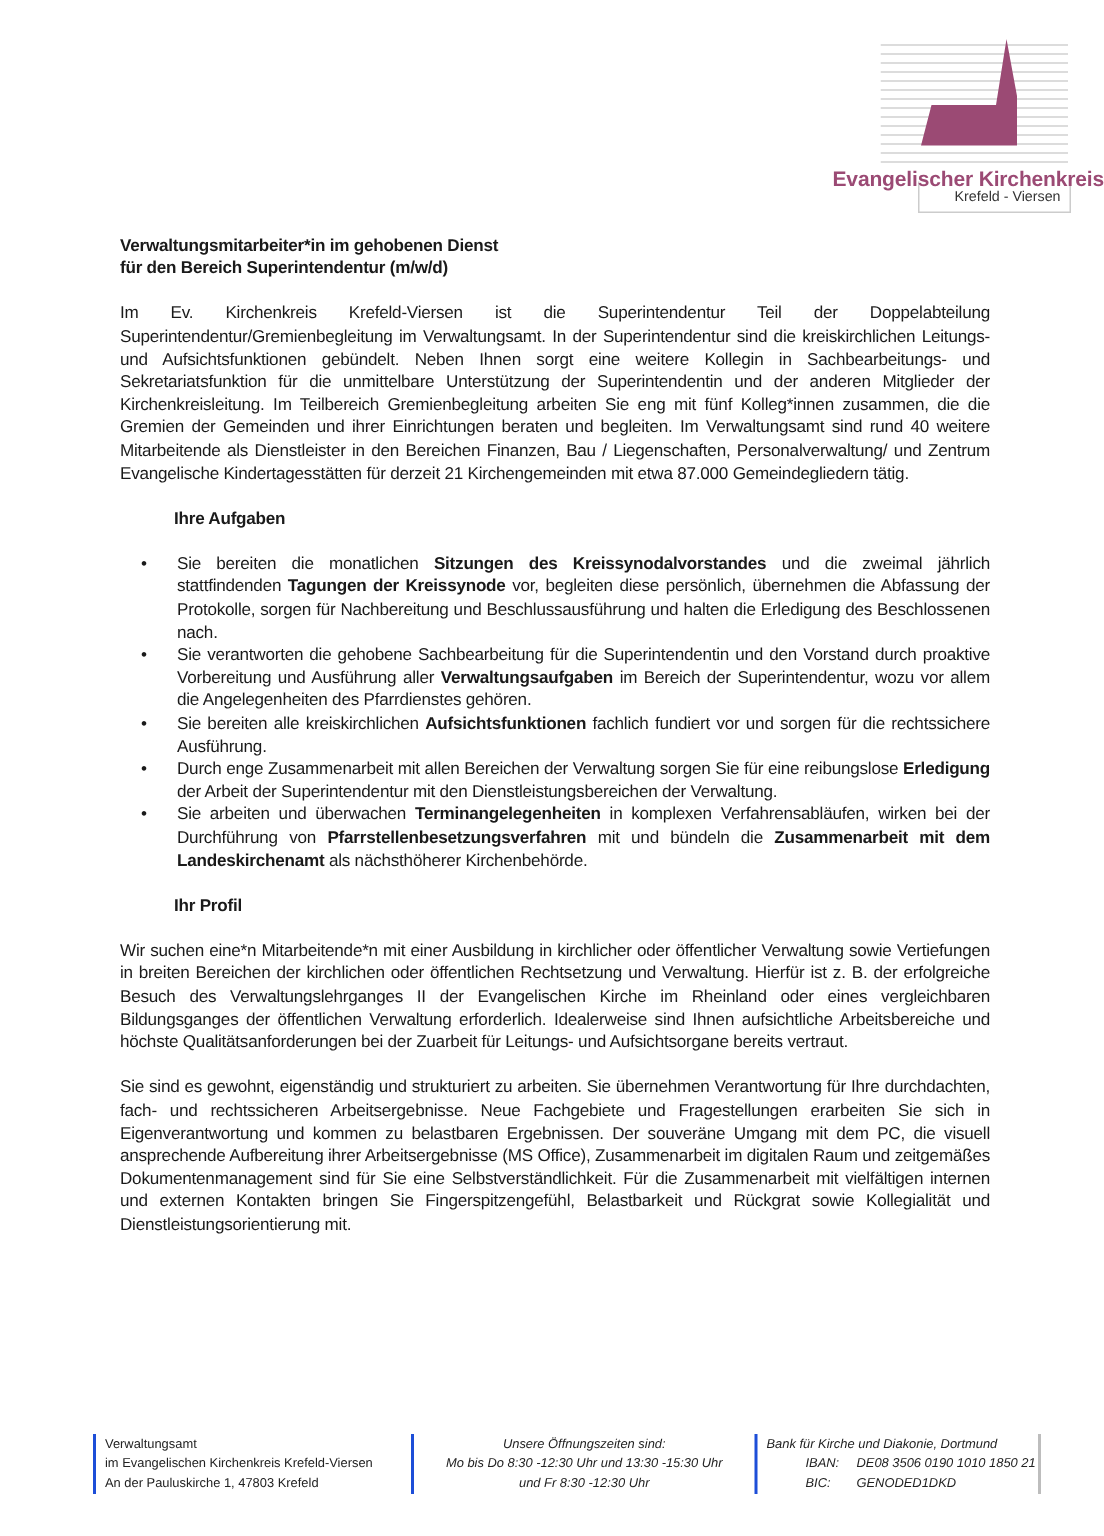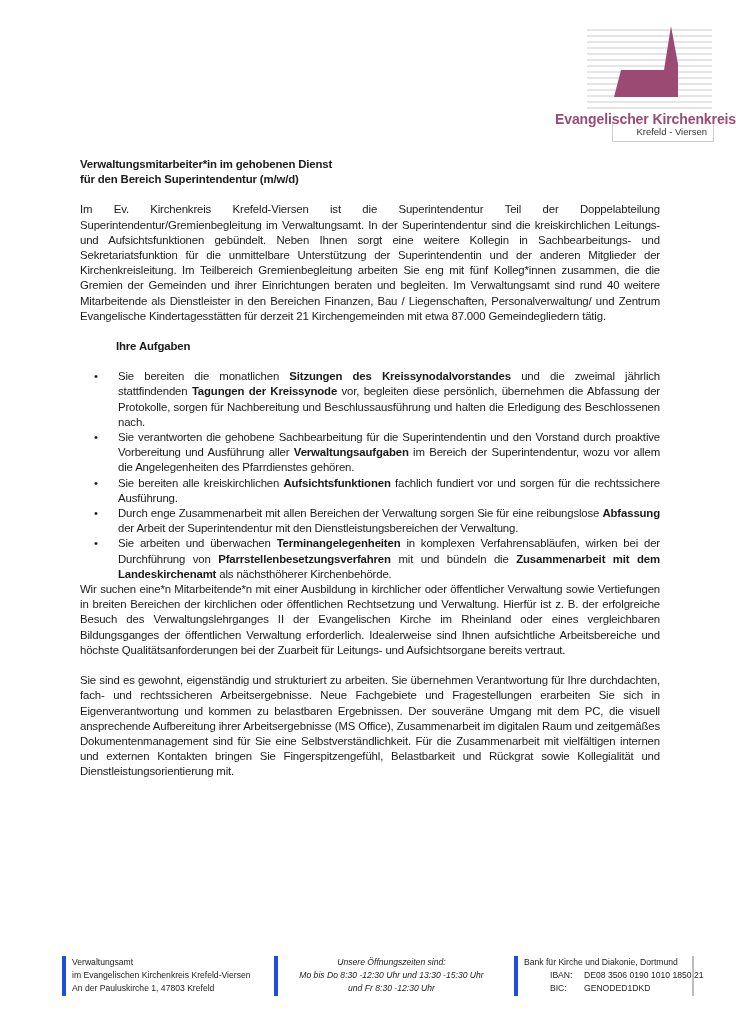--- a/index.html
+++ b/index.html
@@ -30,24 +30,24 @@
   .title { text-align: center; font-weight: bold; margin-bottom: 15px !important; }
   .section-head { font-weight: bold; margin: 15px 0 15px 0 !important; padding-left: 36px; }
   .para { margin-bottom: 15px !important; }
   ul.tasks { margin: 0; padding: 0 0 0 38px; list-style: none; }
   ul.tasks li { position: relative; text-align: justify; }
   ul.tasks li .bullet { position: absolute; left: -24px; top: 0; }
   b { font-weight: bold; }
   .footer {
     position: absolute; left: 62px; top: 956px; font-size: 8.6px; line-height: 13px; color: #222;
   }
-  .fcol { position: absolute; top: 0; border-left: 4px solid #1d4ed8; padding-left: 6px; height: 40px; white-space: nowrap; }
+  .fcol { position: absolute; top: 0; border-left: 2px solid #1d4ed8; padding-left: 6px; height: 40px; white-space: nowrap; }
   .fcol1 { left: 0; width: 205px; }
   .fcol2 { left: 212px; width: 215px; text-align: center; font-style: italic; }
-  .fcol3 { left: 452px; width: 200px; }
+  .fcol3 { left: 441px; width: 200px; font-style: italic; }
   .fcol3-end { position: absolute; left: 630px; top: 0; height: 40px; border-left: 2px solid #bdbdbd; }
   .kv { display: flex; }
   .kv .k { width: 34px; padding-left: 26px; }
 </style>
 </head>
 <body>
 
 <div class="logo">
   <svg width="125" height="96" viewBox="0 0 125 96">
     <g stroke="#dcdcdc" stroke-width="1.4">
@@ -78,24 +78,25 @@
     <span>Verwaltungsmitarbeiter*in im gehobenen Dienst</span><br>
     <span>für den Bereich Superintendentur (m/w/d)</span>
   </p>
   <p>Im Ev. Kirchenkreis Krefeld-Viersen ist die Superintendentur Teil der Doppelabteilung Superintendentur/Gremienbegleitung im Verwaltungsamt. In der Superintendentur sind die kreiskirchlichen Leitungs- und Aufsichtsfunktionen gebündelt. Neben Ihnen sorgt eine weitere Kollegin in Sachbearbeitungs- und Sekretariatsfunktion für die unmittelbare Unterstützung der Superintendentin und der anderen Mitglieder der Kirchenkreisleitung. Im Teilbereich Gremienbegleitung arbeiten Sie eng mit fünf Kolleg*innen zusammen, die die Gremien der Gemeinden und ihrer Einrichtungen beraten und begleiten. Im Verwaltungsamt sind rund 40 weitere Mitarbeitende als Dienstleister in den Bereichen Finanzen, Bau / Liegenschaften, Personalverwaltung/ und Zentrum Evangelische Kindertagesstätten für derzeit 21 Kirchengemeinden mit etwa 87.000 Gemeindegliedern tätig.</p>
 
   <p class="section-head">Ihre Aufgaben</p>
   <ul class="tasks" id="tasks-list">
       <li><span class="bullet">•</span><span>Sie bereiten die monatlichen </span><b>Sitzungen des Kreissynodalvorstandes</b><span> und die zweimal jährlich stattfindenden </span><b>Tagungen der Kreissynode</b><span> vor, begleiten diese persönlich, übernehmen die Abfassung der Protokolle, sorgen für Nachbereitung und Beschlussausführung und halten die Erledigung des Beschlossenen nach.</span></li>
       <li><span class="bullet">•</span><span>Sie verantworten die gehobene Sachbearbeitung für die Superintendentin und den Vorstand durch proaktive Vorbereitung und Ausführung aller </span><b>Verwaltungsaufgaben</b><span> im Bereich der Superintendentur, wozu vor allem die Angelegenheiten des Pfarrdienstes gehören.</span></li>
       <li><span class="bullet">•</span><span>Sie bereiten alle kreiskirchlichen </span><b>Aufsichtsfunktionen</b><span> fachlich fundiert vor und sorgen für die rechtssichere Ausführung.</span></li>
-      <li><span class="bullet">•</span><span>Durch enge Zusammenarbeit mit allen Bereichen der Verwaltung sorgen Sie für eine reibungslose </span><b>Abfassung</b><span> der Arbeit der Superintendentur mit den Dienstleistungsbereichen der Verwaltung.</span></li>
+      <li><span class="bullet">•</span><span>Durch enge Zusammenarbeit mit allen Bereichen der Verwaltung sorgen Sie für eine reibungslose </span><b>Erledigung</b><span> der Arbeit der Superintendentur mit den Dienstleistungsbereichen der Verwaltung.</span></li>
       <li><span class="bullet">•</span><span>Sie arbeiten und überwachen </span><b>Terminangelegenheiten</b><span> in komplexen Verfahrensabläufen, wirken bei der Durchführung von </span><b>Pfarrstellenbesetzungsverfahren</b><span> mit und bündeln die </span><b>Zusammenarbeit mit dem Landeskirchenamt</b><span> als nächsthöherer Kirchenbehörde.</span></li>
     </ul>
 
+  <p class="section-head">Ihr Profil</p>
   <p class="para">Wir suchen eine*n Mitarbeitende*n mit einer Ausbildung in kirchlicher oder öffentlicher Verwaltung sowie Vertiefungen in breiten Bereichen der kirchlichen oder öffentlichen Rechtsetzung und Verwaltung. Hierfür ist z. B. der erfolgreiche Besuch des Verwaltungslehrganges II der Evangelischen Kirche im Rheinland oder eines vergleichbaren Bildungsganges der öffentlichen Verwaltung erforderlich. Idealerweise sind Ihnen aufsichtliche Arbeitsbereiche und höchste Qualitätsanforderungen bei der Zuarbeit für Leitungs- und Aufsichtsorgane bereits vertraut.</p>
   <p>Sie sind es gewohnt, eigenständig und strukturiert zu arbeiten. Sie übernehmen Verantwortung für Ihre durchdachten, fach- und rechtssicheren Arbeitsergebnisse. Neue Fachgebiete und Fragestellungen erarbeiten Sie sich in Eigenverantwortung und kommen zu belastbaren Ergebnissen. Der souveräne Umgang mit dem PC, die visuell ansprechende Aufbereitung ihrer Arbeitsergebnisse (MS Office), Zusammenarbeit im digitalen Raum und zeitgemäßes Dokumentenmanagement sind für Sie eine Selbstverständlichkeit. Für die Zusammenarbeit mit vielfältigen internen und externen Kontakten bringen Sie Fingerspitzengefühl, Belastbarkeit und Rückgrat sowie Kollegialität und Dienstleistungsorientierung mit.</p>
 </div>
 
 <div class="footer">
   <div class="fcol fcol1">
     <div>Verwaltungsamt</div>
     <div>im Evangelischen Kirchenkreis Krefeld-Viersen</div>
     <div>An der Pauluskirche 1, 47803 Krefeld</div>
   </div>

